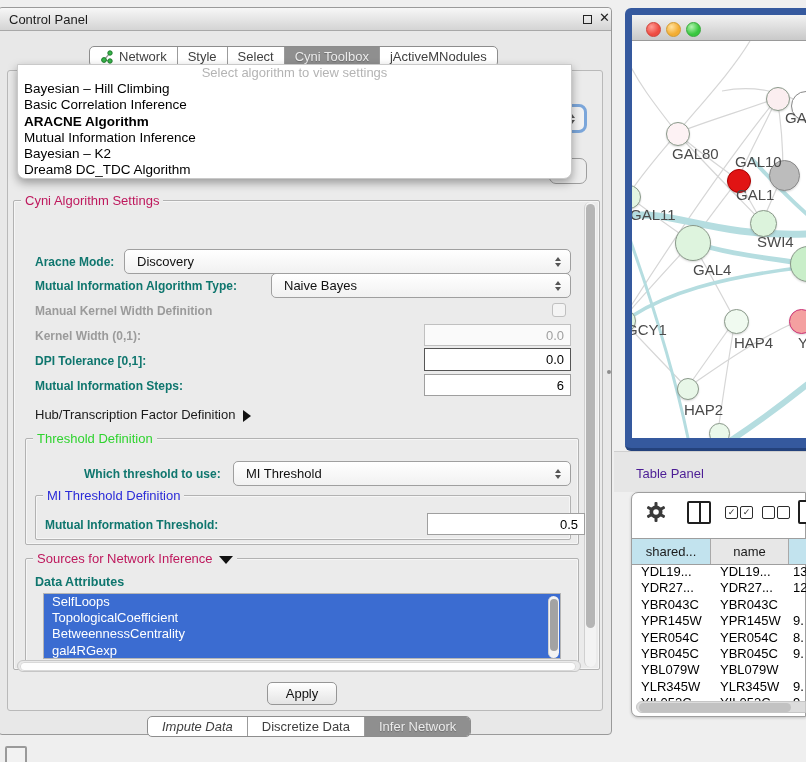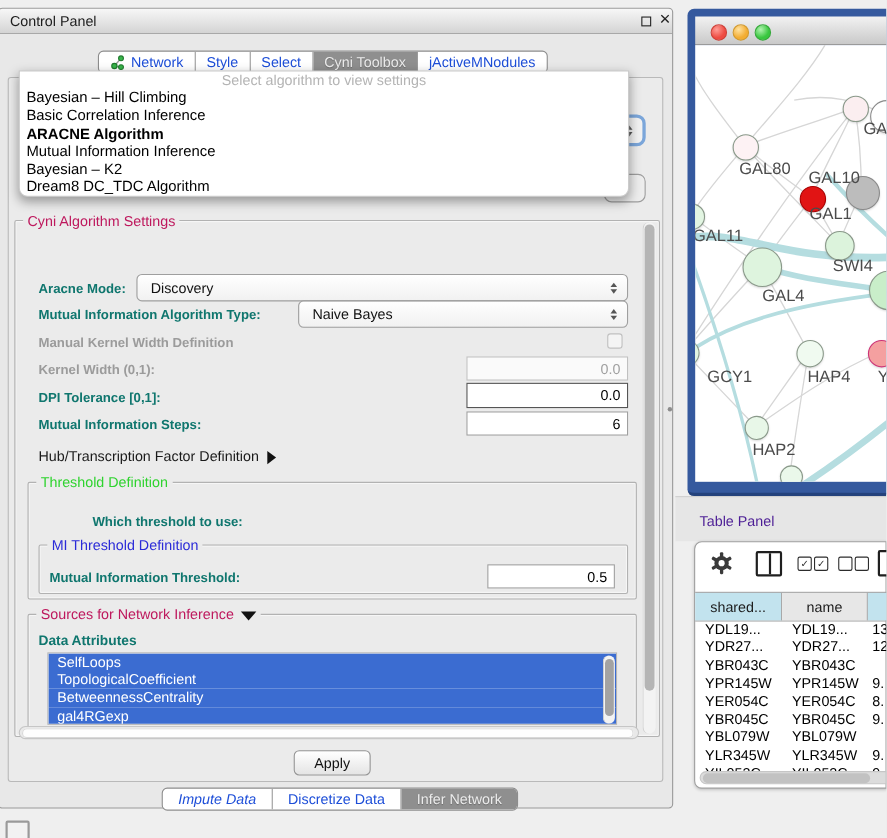--- a/index.html
+++ b/index.html
@@ -9,21 +9,21 @@
 
   
   .cp-window{left:-2px;top:7px;width:614px;height:728px;background:#e8e8e8;border:1px solid #9a9a9a;border-radius:4px 4px 4px 4px;}
   .cp-titlebar{left:0;top:0;width:100%;height:23px;background:linear-gradient(#f7f7f7,#d4d4d4);border-bottom:1px solid #a8a8a8;border-radius:4px 4px 0 0;}
   .cp-title{left:10px;top:4px;font-size:13px;color:#1c1c1c;}
   .float-btn{left:584px;top:7px;width:9px;height:9px;border:1.5px solid #222;}
   .close-btn{left:600px;top:2px;font-size:13px;font-weight:bold;color:#222;}
 
   
   .seg{display:flex;background:#ffffff;border:1px solid #8d8d8d;border-radius:5px;overflow:hidden;height:21px;}
-  .seg .segitem{display:flex;align-items:center;justify-content:center;font-size:13px;color:#1d4ed8;border-right:1px solid #9b9b9b;padding:0 10px;white-space:nowrap;}
+  .seg .segitem{display:flex;align-items:center;justify-content:center;font-size:13px;color:#404040;border-right:1px solid #9b9b9b;padding:0 10px;white-space:nowrap;}
   .seg .segitem:last-child{border-right:none;}
   .seg .segitem.selected{background:#8f8f8f;color:#ececec;text-shadow:0 1px 1px rgba(0,0,0,.25);}
 
   .cp-content{left:8px;top:62px;width:596px;height:641px;background:#ebebeb;border:1px solid #b9b9b9;border-radius:3px;}
 
   
   .hidden-combo{left:552px;top:96px;width:36px;height:29px;border:3px solid #7ba6da;border-radius:8px;background:#f2f2f2;}
   .hidden-box{left:550px;top:150px;width:38px;height:26px;border:1px solid #9e9e9e;border-radius:7px;background:#ededed;}
 
   
@@ -181,25 +181,32 @@
     </div>
 
     <div class="abs" style="left:36px;top:399px;font-size:13px;color:#1a1a1a;">
       <span>Hub/Transcription Factor Definition</span><span class="tri-right"></span>
     </div>
 
     <div class="abs gbox" style="left:26px;top:430px;width:554px;height:107px;">
       <span class="glabel green">Threshold Definition</span>
     </div>
     <div class="abs flabel" style="left:85px;top:459px;">Which threshold to use:</div>
+    <div class="abs combo" style="left:234px;top:453px;width:338px;height:25px;">
+      <span>MI Threshold</span>
+      <span class="spin">
+          <i class="up"></i>
+          <i class="dn"></i>
+        </span>
+    </div>
     <div class="abs gbox" style="left:36px;top:487px;width:536px;height:45px;">
       <span class="glabel blue">MI Threshold Definition</span>
     </div>
     <div class="abs flabel" style="left:46px;top:510px;">Mutual Information Threshold:</div>
-    <div class="abs tfield" style="left:444px;top:505px;width:116px;height:22px;text-align:right;">
+    <div class="abs tfield" style="left:428px;top:505px;width:158px;height:22px;text-align:right;">
       <span>0.5</span>
     </div>
 
     <div class="abs gbox" style="left:26px;top:550px;width:554px;height:110px;">
       <span class="glabel" style="font-size:13px;"><span>Sources for Network Inference</span><span class="tri-down"></span></span>
     </div>
     <div class="abs flabel" style="left:36px;top:567px;font-size:12.5px;">Data Attributes</div>
     <div class="abs attr-list" style="left:44px;top:585px;width:518px;height:66px;overflow:hidden;">
       <div class="attr-item">SelfLoops</div>
       <div class="attr-item">TopologicalCoefficient</div>
@@ -300,21 +307,21 @@
     <div class="node" style="left:45px;top:337px;width:20px;height:20px;background:#e8f7e8;"></div>
     <div class="node" style="left:77px;top:382px;width:19px;height:19px;background:#eaf8ea;"></div>
     
     <div class="nlabel" style="left:153px;top:68px;">GAL</div>
     <div class="nlabel" style="left:40px;top:104px;">GAL80</div>
     <div class="nlabel" style="left:103px;top:112px;">GAL10</div>
     <div class="nlabel" style="left:104px;top:145px;">GAL1</div>
     <div class="nlabel" style="left:-2px;top:165px;">GAL11</div>
     <div class="nlabel" style="left:125px;top:192px;">SWI4</div>
     <div class="nlabel" style="left:61px;top:220px;">GAL4</div>
-    <div class="nlabel" style="left:-6px;top:293px;padding-left:17px;">GCY1</div>
+    <div class="nlabel" style="left:-6px;top:280px;">GCY1</div>
     <div class="nlabel" style="left:102px;top:293px;">HAP4</div>
     <div class="nlabel" style="left:166px;top:293px;">Y</div>
     <div class="nlabel" style="left:52px;top:360px;">HAP2</div>
   </div>
 
   <div class="abs tp-strip"></div>
   <div class="abs tp-title">Table Panel</div>
 
   <div class="abs tp-window"></div>
   <div class="abs tp-toolbar">

